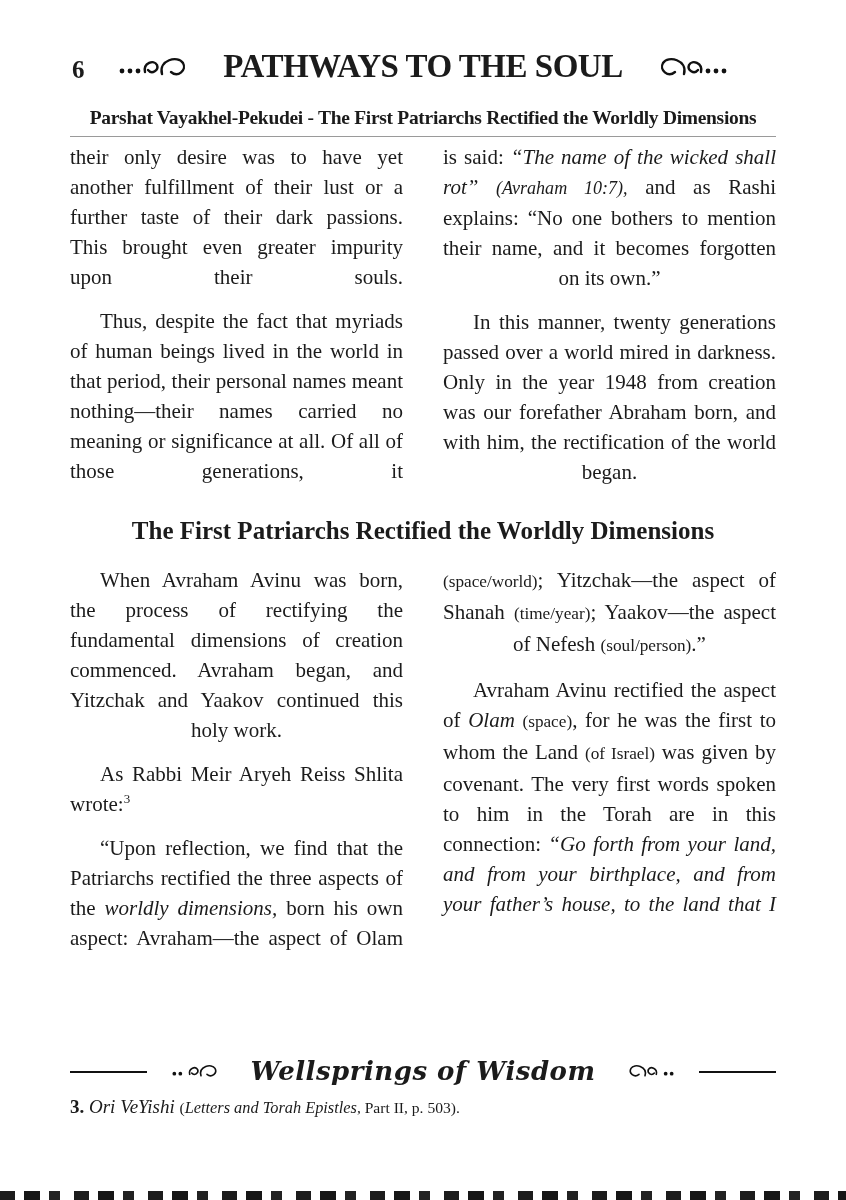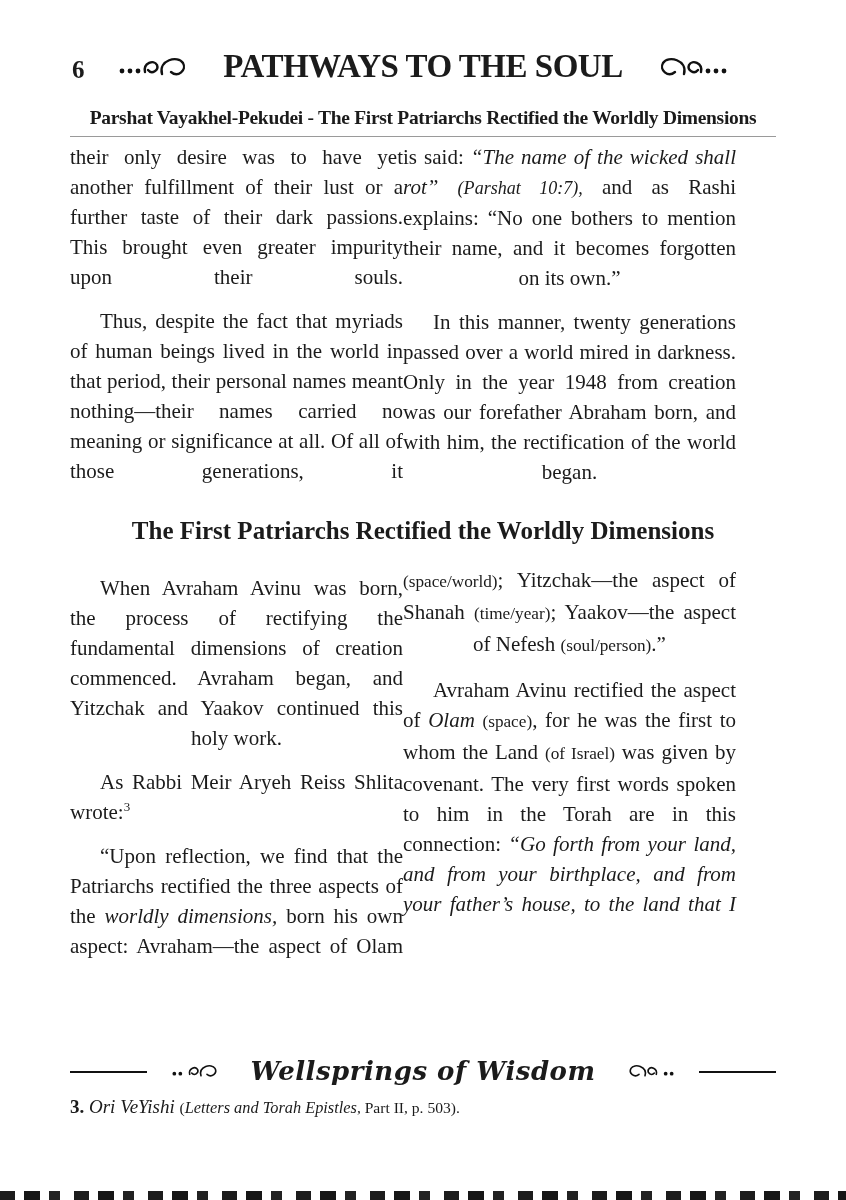--- a/index.html
+++ b/index.html
@@ -40,29 +40,29 @@
     text-align:center;
     font-size:19.5px;font-weight:bold;letter-spacing:-0.3px;
     margin-top:22px;white-space:nowrap;
   }
   .header-rule{
     border:none;border-top:1px solid var(--rule);
     margin-top:7px;height:0;
   }
   
   .body{position:absolute;top:142px;left:70px;right:70px;}
-  .cols{display:flex;}
+  .cols{display:flex;gap:40px;}
   .col{width:333px;}
   .para{
     font-size:21px;line-height:30px;
     text-align:justify;
     margin-bottom:14px;
     hyphens:none;
   }
-  .para.indent{text-indent:30px;margin-top:8px;}
+  .para.indent{text-indent:30px;}
   .last-left{text-align-last:left;}
   .last-center{text-align-last:center;}
   .last-justify{text-align-last:justify;}
   .run-n{}
   .run-i{font-style:italic;}
   .run-s{font-size:0.82em;}
   .run-is{font-style:italic;font-size:0.86em;}
   .run-b{font-weight:bold;}
   .run-sup{font-size:0.62em;vertical-align:super;line-height:0;}
   .section-heading{
@@ -127,21 +127,21 @@
   </div>
 
   <div class="body">
 
     <div class="cols">
       <div class="col">
           <p class="para last-justify"><span class="run-n">their only desire was to have yet another fulfillment of their lust or a further taste of their dark passions. This brought even greater impurity upon their souls.</span></p>
           <p class="para indent last-justify"><span class="run-n">Thus, despite the fact that myriads of human beings lived in the world in that period, their personal names meant nothing—their names carried no meaning or significance at all. Of all of those generations, it</span></p>
         </div>
       <div class="col">
-          <p class="para last-center"><span class="run-n">is said: </span><span class="run-i">“The name of the wicked shall rot”</span><span class="run-n"> </span><span class="run-is">(Parshat 10:7),</span><span class="run-n"> and as Rashi explains: “No one bothers to mention their name, and it becomes forgotten on its own.”</span></p>
+          <p class="para last-center"><span class="run-n">is said: </span><span class="run-i">“The name of the wicked shall rot”</span><span class="run-n"> </span><span class="run-is">(Avraham 10:7),</span><span class="run-n"> and as Rashi explains: “No one bothers to mention their name, and it becomes forgotten on its own.”</span></p>
           <p class="para indent last-center"><span class="run-n">In this manner, twenty generations passed over a world mired in darkness. Only in the year 1948 from creation was our forefather Abraham born, and with him, the rectification of the world began.</span></p>
         </div>
     </div>
 
     <h2 class="section-heading">The First Patriarchs Rectified the Worldly Dimensions</h2>
 
     <div class="cols">
       <div class="col">
           <p class="para indent last-center"><span class="run-n">When Avraham Avinu was born, the process of rectifying the fundamental dimensions of creation commenced. Avraham began, and Yitzchak and Yaakov continued this holy work.</span></p>
           <p class="para indent last-left"><span class="run-n">As Rabbi Meir Aryeh Reiss Shlita wrote:</span><span class="run-sup">3</span></p>

